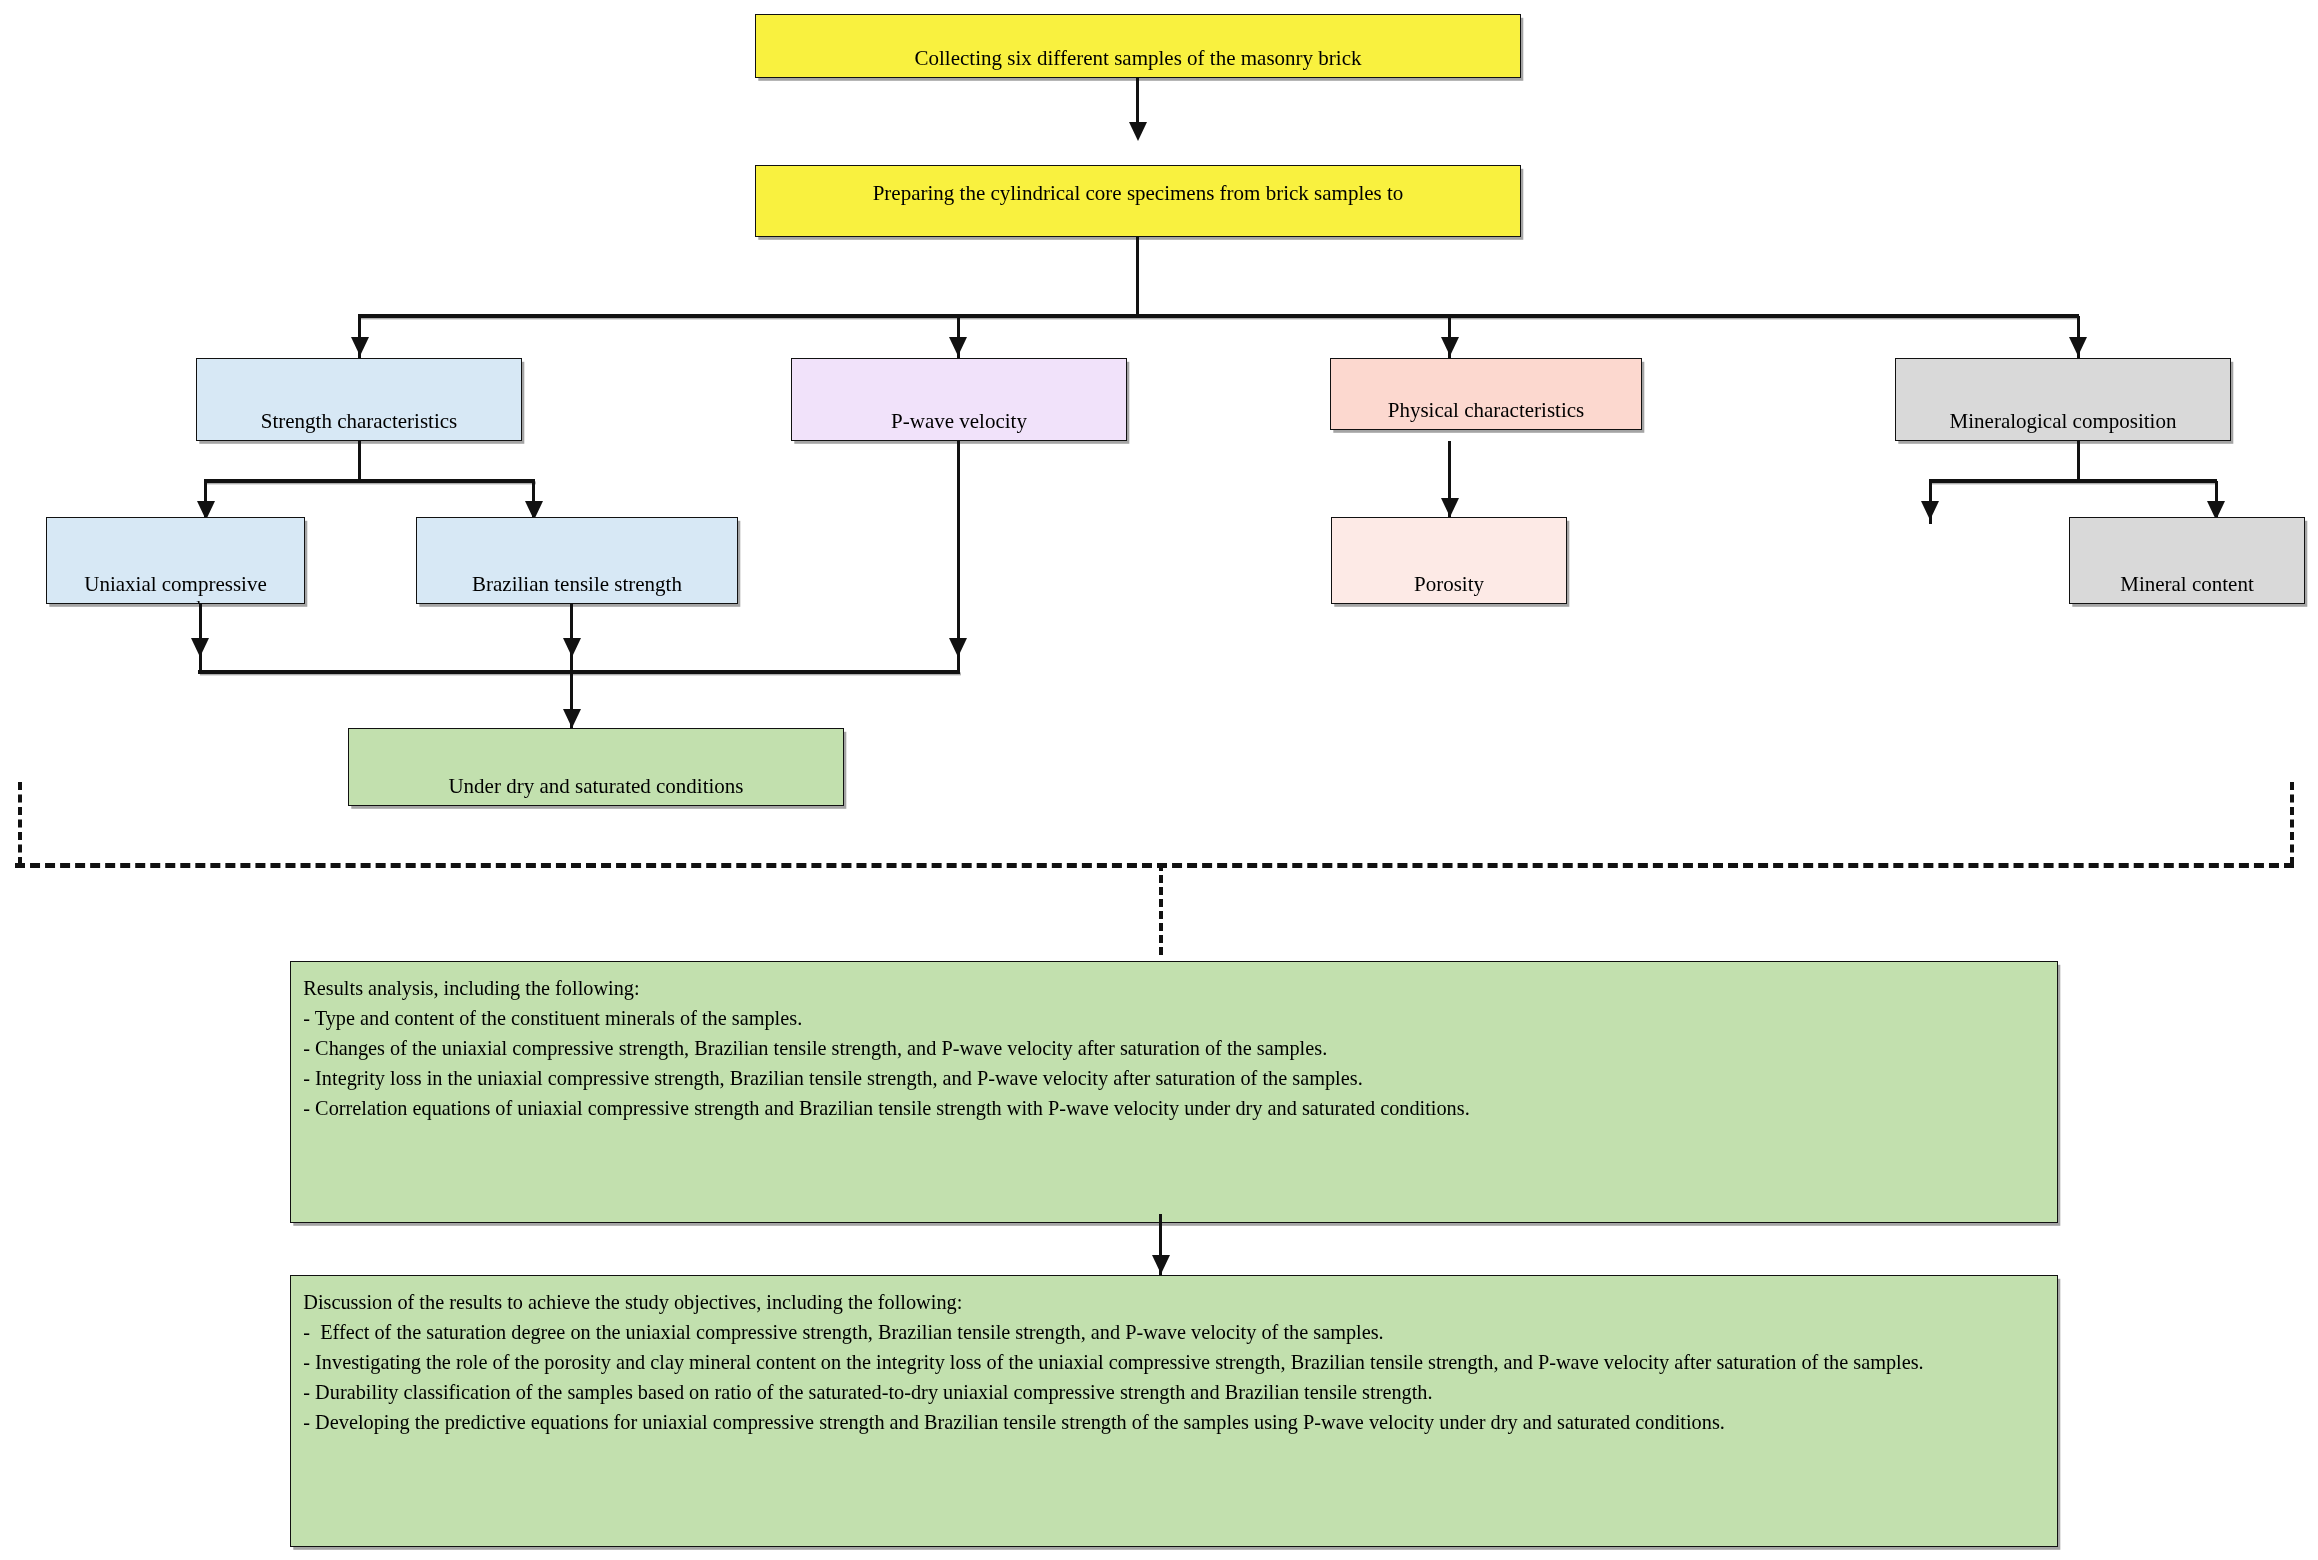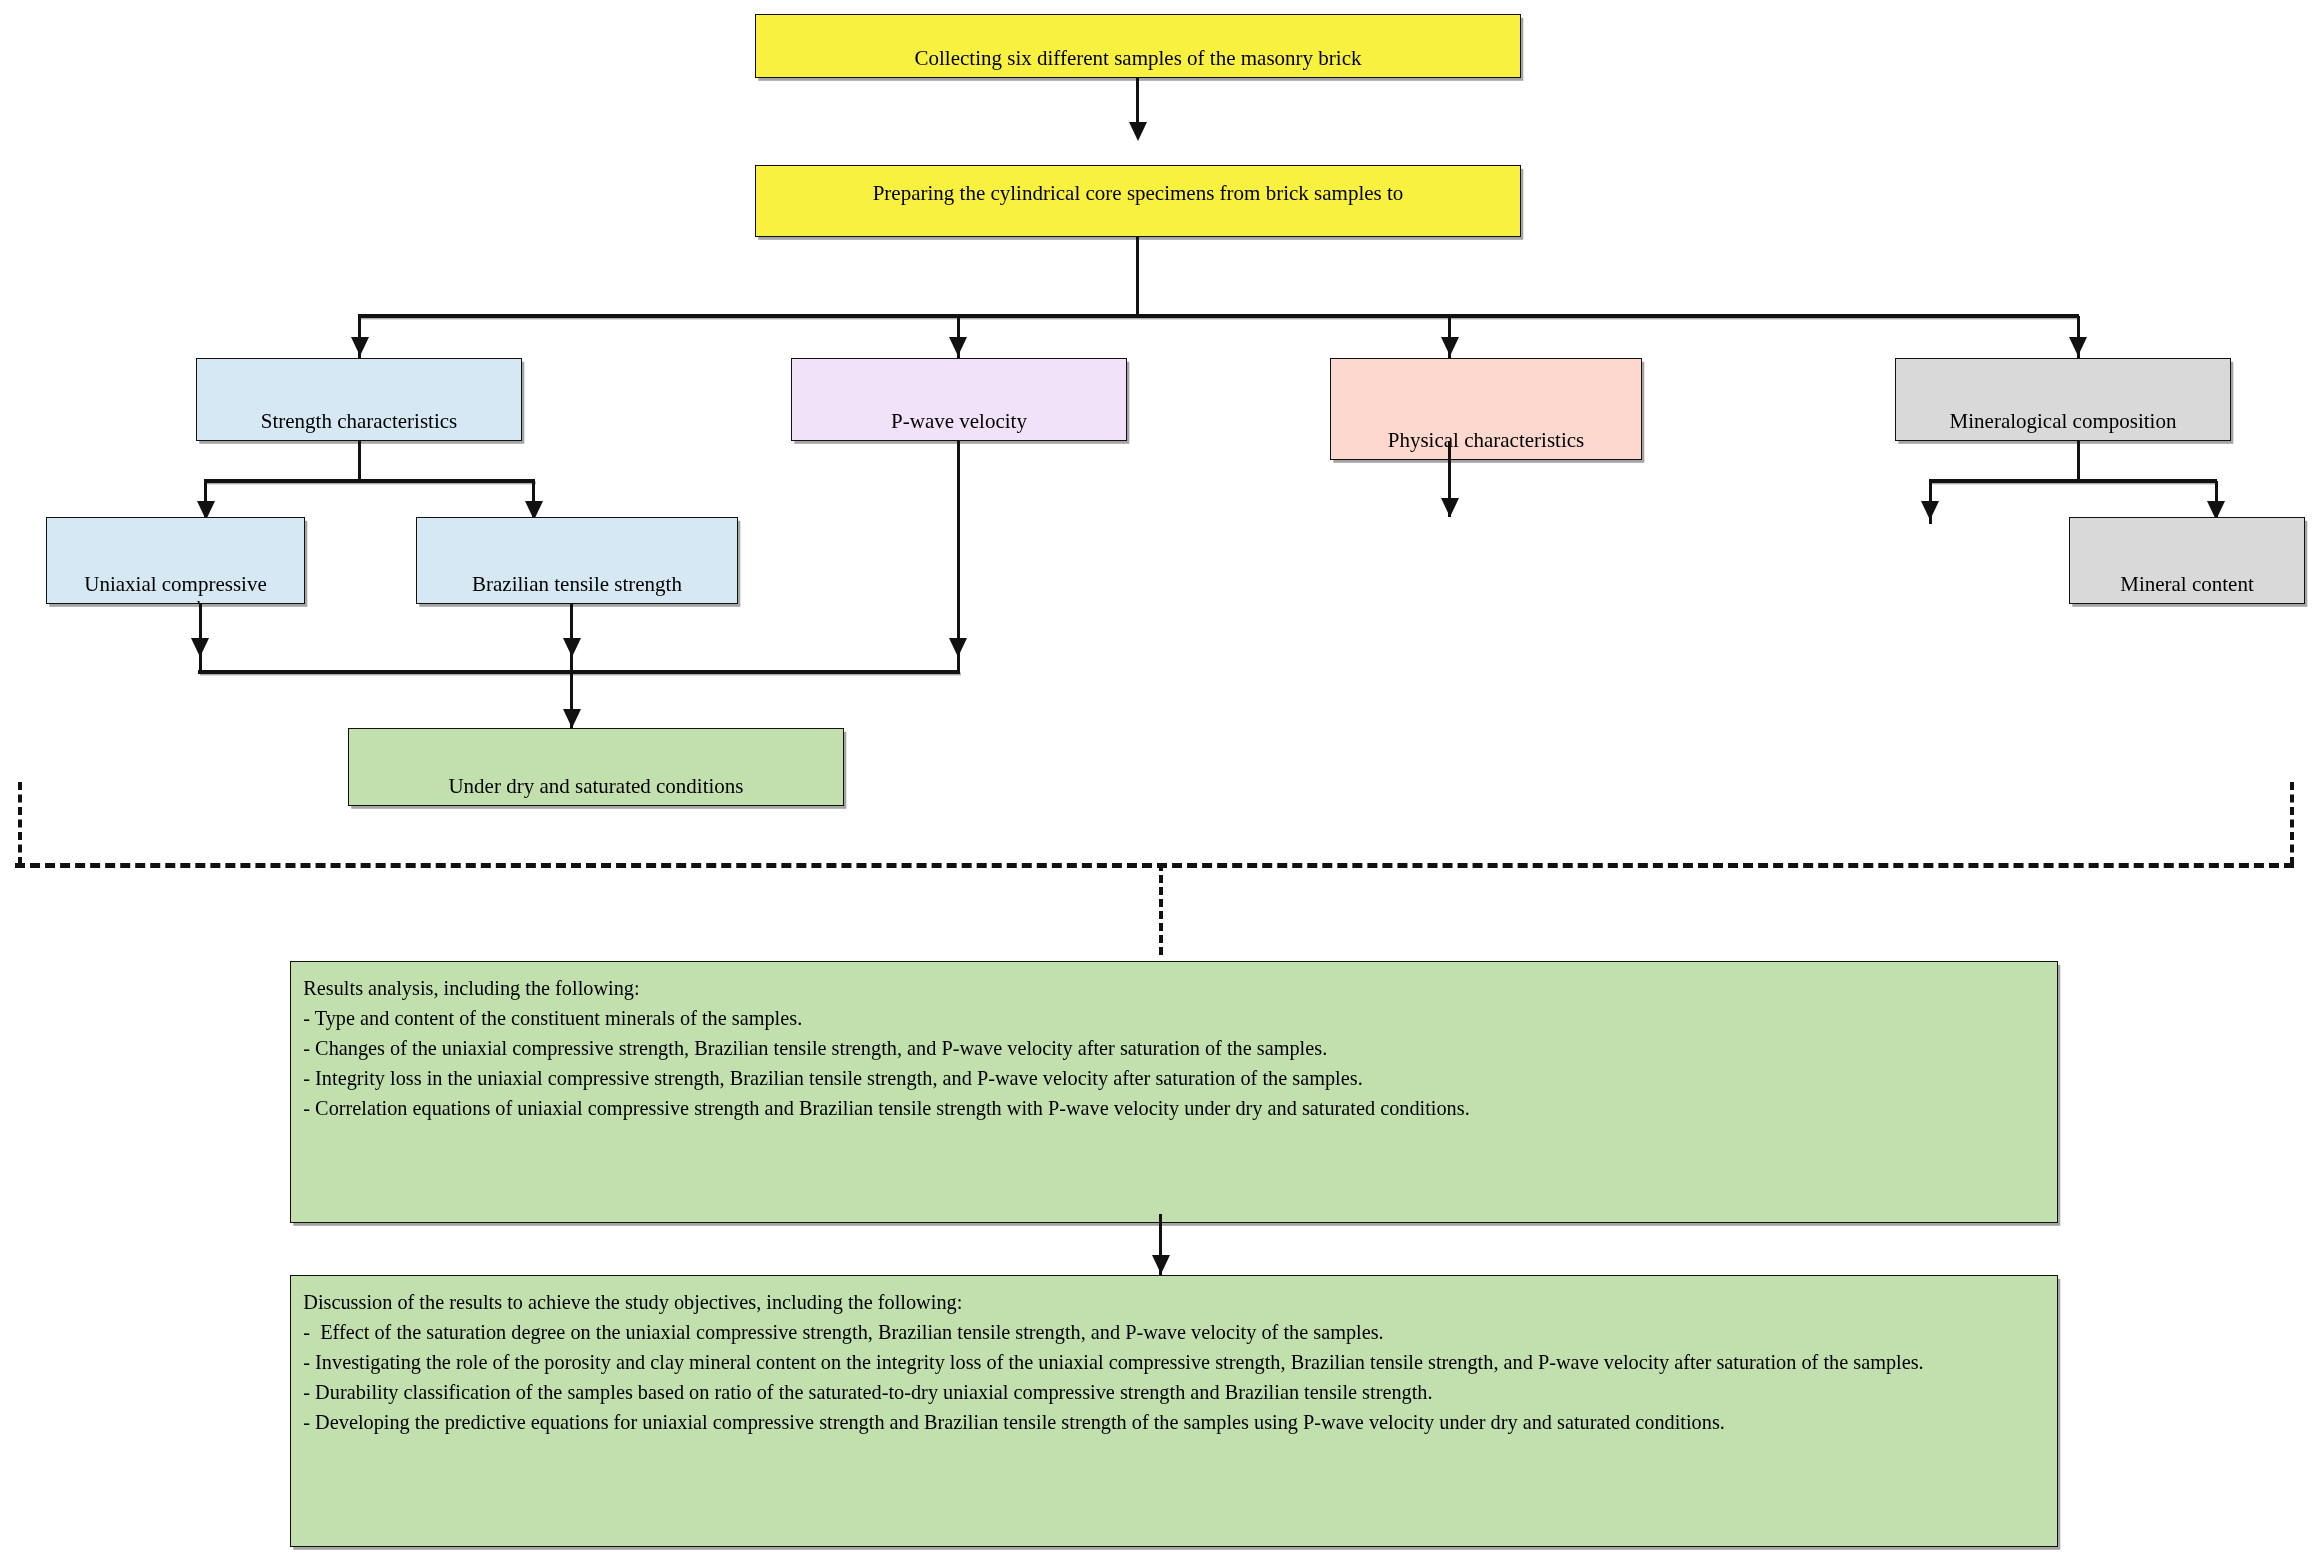--- a/index.html
+++ b/index.html
@@ -123,21 +123,21 @@
   <div class="arrow" style="left:2069px;top:337px;"></div>
 
   <div class="node fill-blue" style="left:196px;top:358px;width:326px;height:83px;">
     <span class="txt">Strength characteristics</span>
   </div>
 
   <div class="node fill-lavender" style="left:791px;top:358px;width:336px;height:83px;">
     <span class="txt">P-wave velocity</span>
   </div>
 
-  <div class="node fill-pink" style="left:1330px;top:358px;width:312px;height:102px;">
+  <div class="node fill-pink" style="left:1330px;top:358px;width:312px;height:72px;">
     <span class="txt">Physical characteristics</span>
   </div>
 
   <div class="node fill-gray" style="left:1895px;top:358px;width:336px;height:83px;">
     <span class="txt">Mineralogical composition</span>
   </div>
 
   <div class="vline" style="left:358px;top:441px;height:40px;"></div>
   <div class="bar" style="left:204px;top:479px;width:331px;"></div>
   <div class="vline" style="left:204px;top:481px;height:43px;"></div>
@@ -150,20 +150,23 @@
     <span class="ghost">strength</span>
   </div>
 
   <div class="node fill-blue" style="left:416px;top:517px;width:322px;height:87px;">
     <span class="txt">Brazilian tensile strength</span>
   </div>
 
   <div class="vline" style="left:1448px;top:441px;height:76px;"></div>
   <div class="arrow" style="left:1441px;top:498px;"></div>
 
+  <div class="node fill-pink-light" style="left:1331px;top:517px;width:236px;height:87px;">
+    <span class="txt">Porosity</span>
+  </div>
 
   <div class="vline" style="left:2077px;top:441px;height:40px;"></div>
   <div class="bar" style="left:1929px;top:479px;width:288px;"></div>
   <div class="vline" style="left:1929px;top:481px;height:43px;"></div>
   <div class="arrow" style="left:1921px;top:501px;"></div>
   <div class="vline" style="left:2215px;top:481px;height:43px;"></div>
   <div class="arrow" style="left:2207px;top:501px;"></div>
 
 
   <div class="node fill-gray" style="left:2069px;top:517px;width:236px;height:87px;">

